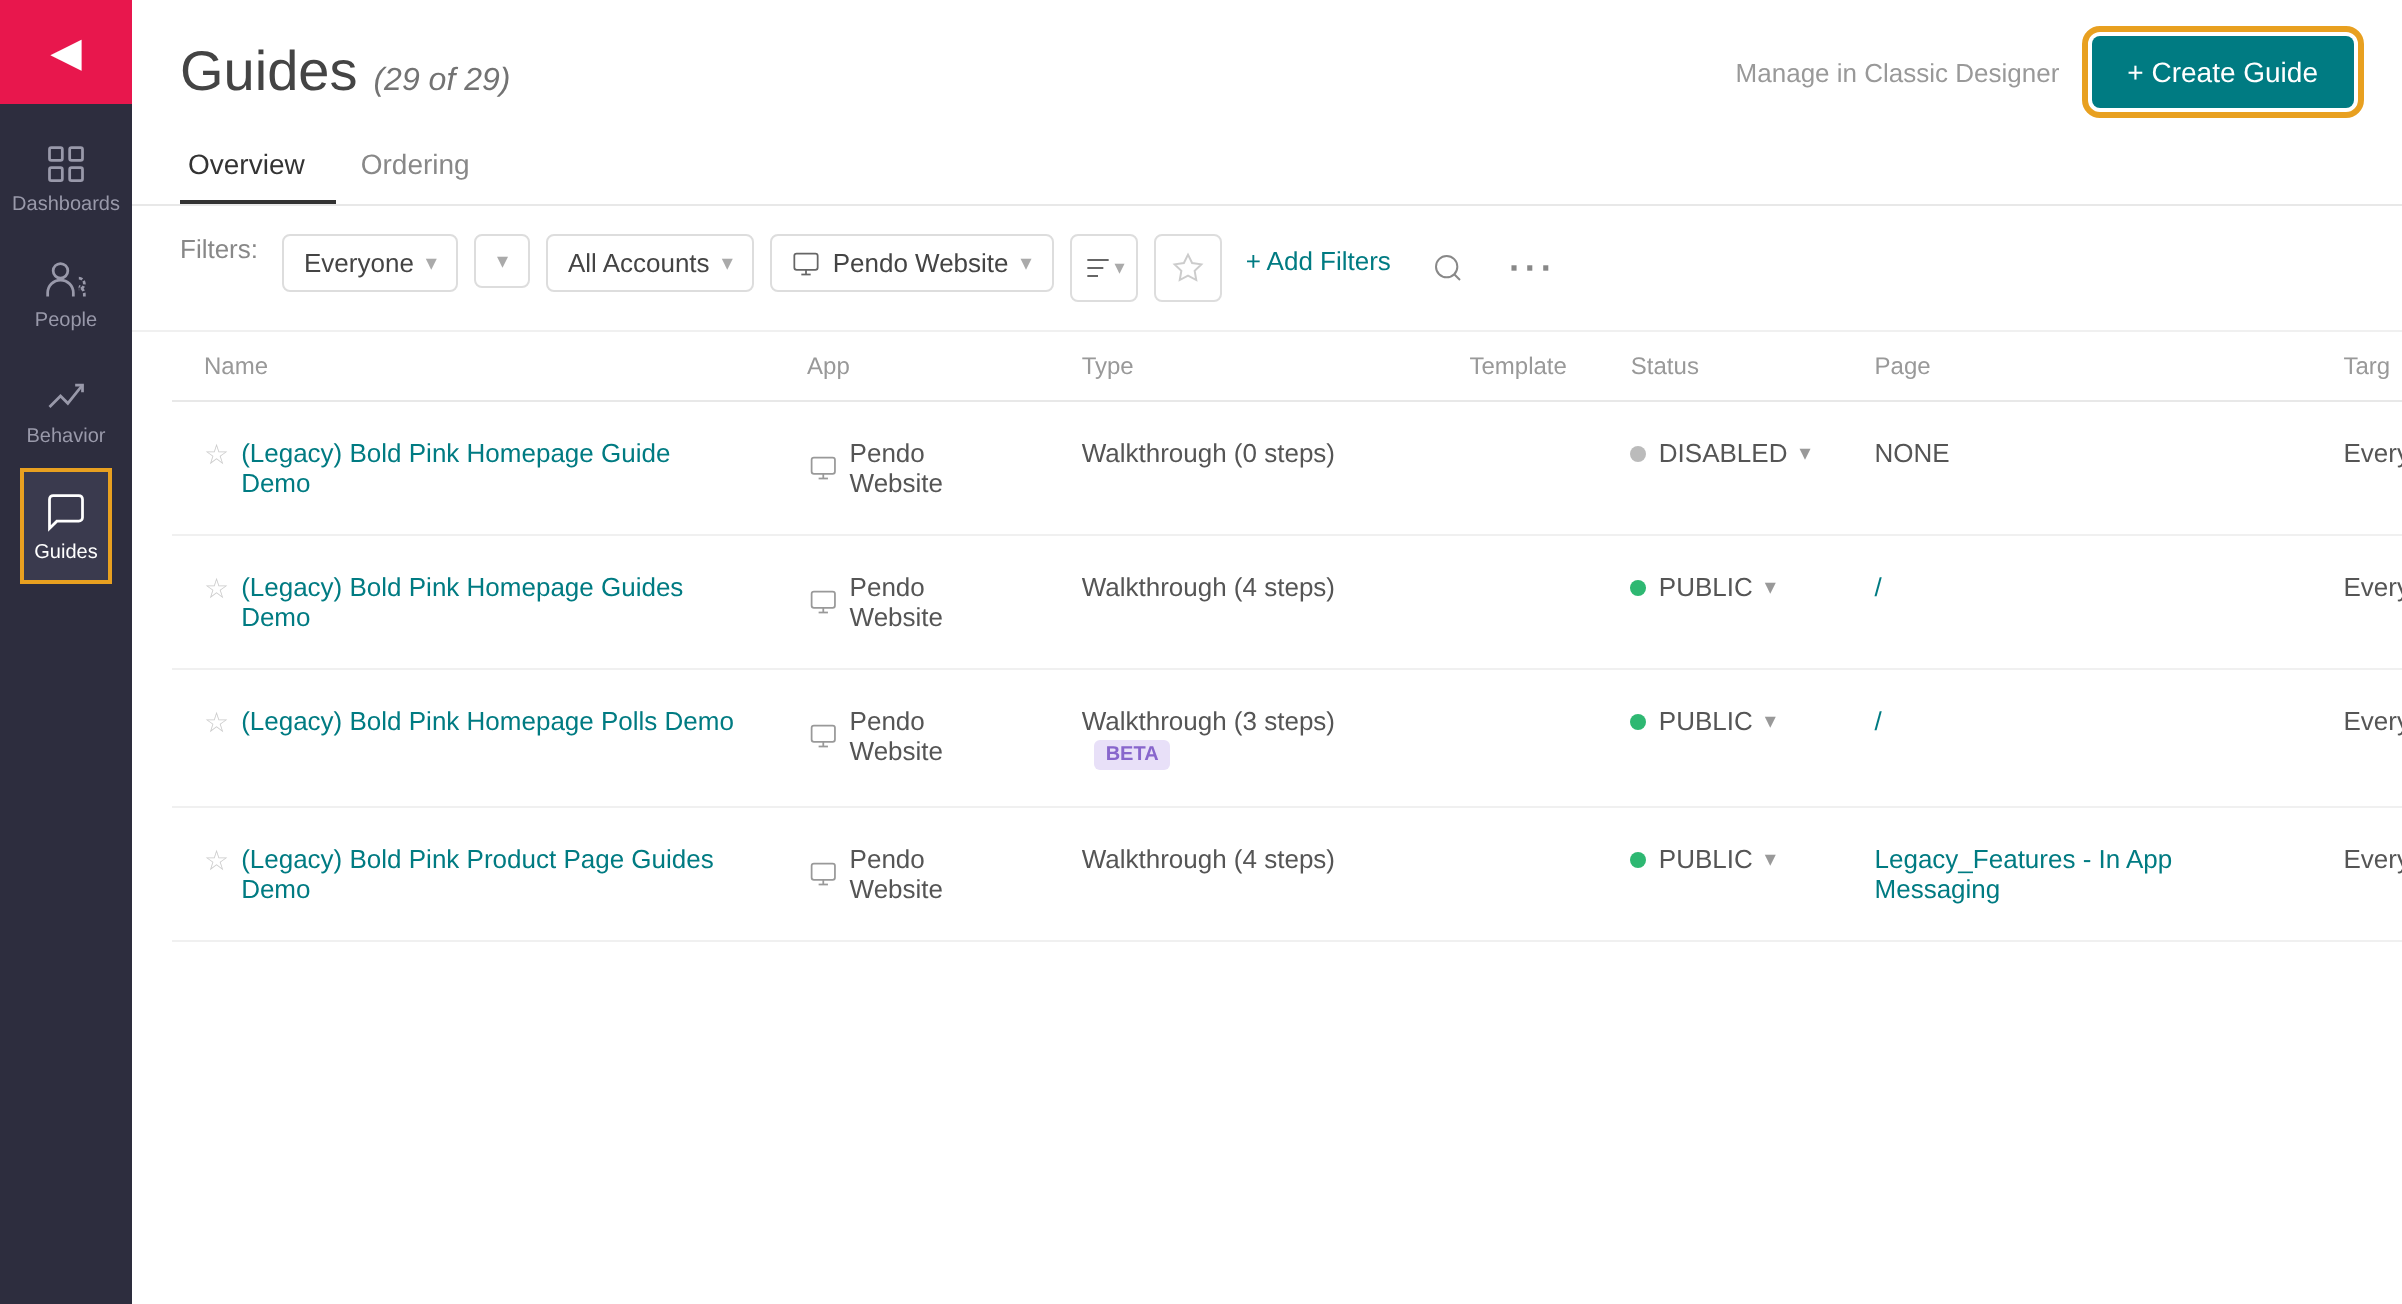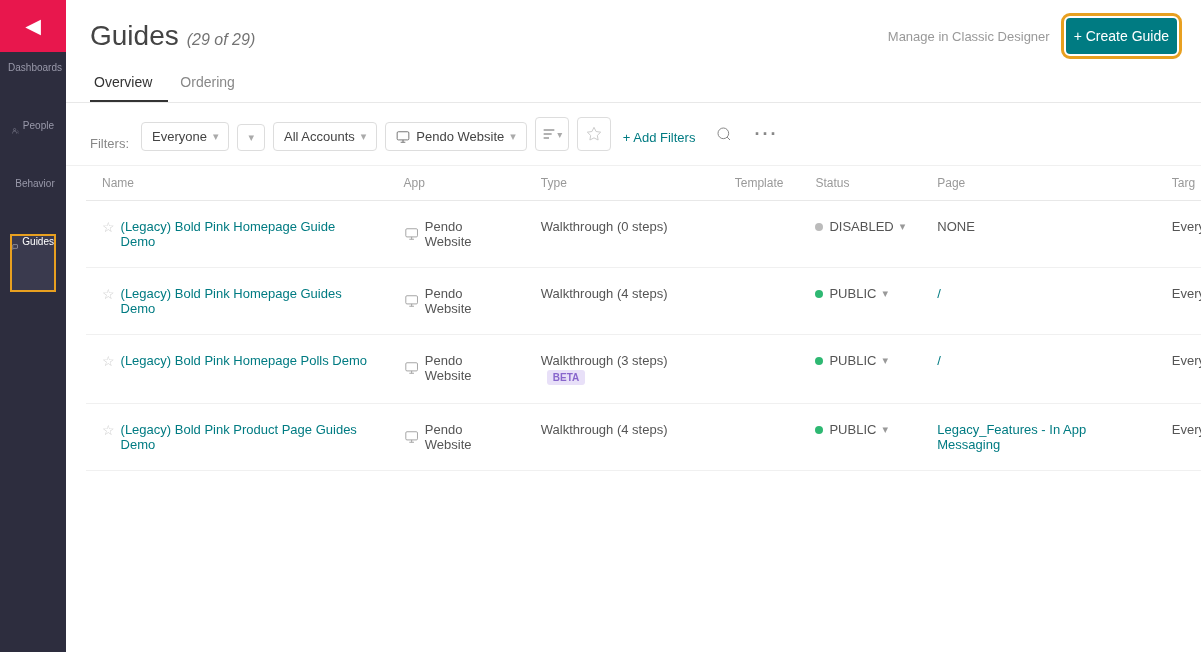--- a/index.html
+++ b/index.html
@@ -26,22 +26,22 @@
       margin-bottom: 8px;
     }
     .sidebar-logo-mark {
       color: white;
       font-size: 26px;
       font-weight: 900;
       font-style: italic;
     }
     .sidebar-item {
       display: flex;
-      flex-direction: row;
-      align-items: flex-start;
+      flex-direction: column;
+      align-items: center;
       justify-content: center;
       width: 46px;
       height: 58px;
       cursor: pointer;
       color: #9999aa;
       font-size: 10px;
       gap: 4px;
       border: 2px solid transparent;
     }
     .sidebar-item.active {
@@ -94,21 +94,21 @@
     .manage-classic {
       color: #999;
       font-size: 13px;
       cursor: pointer;
     }
     .create-guide-btn {
       background: #007b82;
       color: #fff;
       border: none;
       border-radius: 4px;
-      padding: 10px 8px;
+      padding: 10px 18px;
       font-size: 14px;
       font-weight: 500;
       cursor: pointer;
       display: flex;
       align-items: center;
       gap: 6px;
       outline: 3px solid #e8a020;
       outline-offset: 2px;
     }
 
@@ -129,21 +129,21 @@
     }
     .tab.active {
       color: #333;
       border-bottom: 2px solid #333;
       font-weight: 500;
     }
 
     
     .filters-bar {
       display: flex;
-      align-items: flex-end;
+      align-items: flex-start;
       padding: 14px 24px;
       gap: 8px;
       background: #fff;
       border-bottom: 1px solid #f0f0f0;
     }
     .filter-label {
       font-size: 13px;
       color: #888;
       margin-right: 4px;
     }

